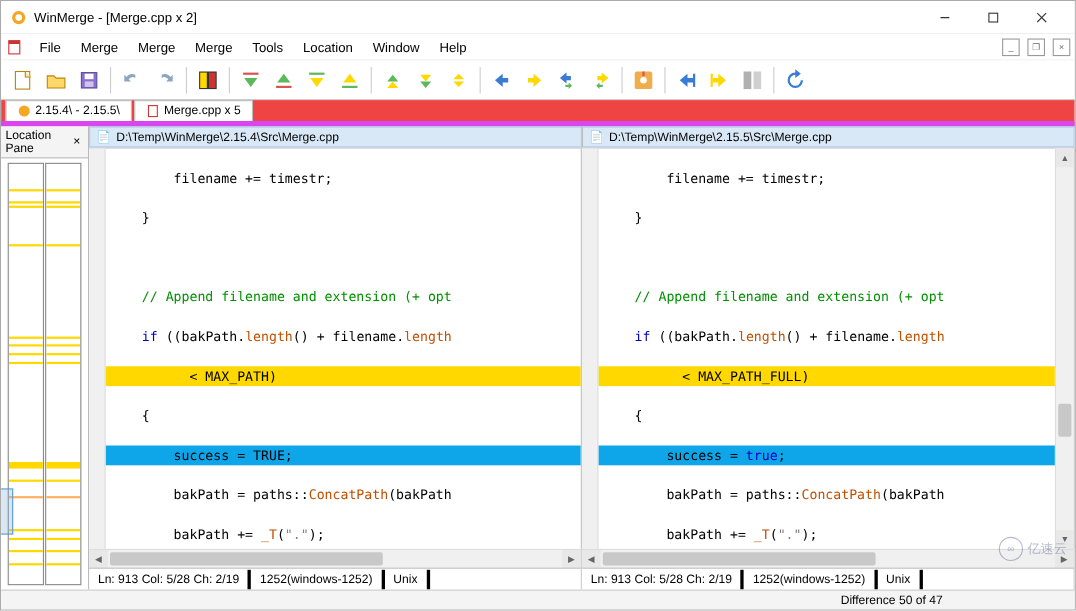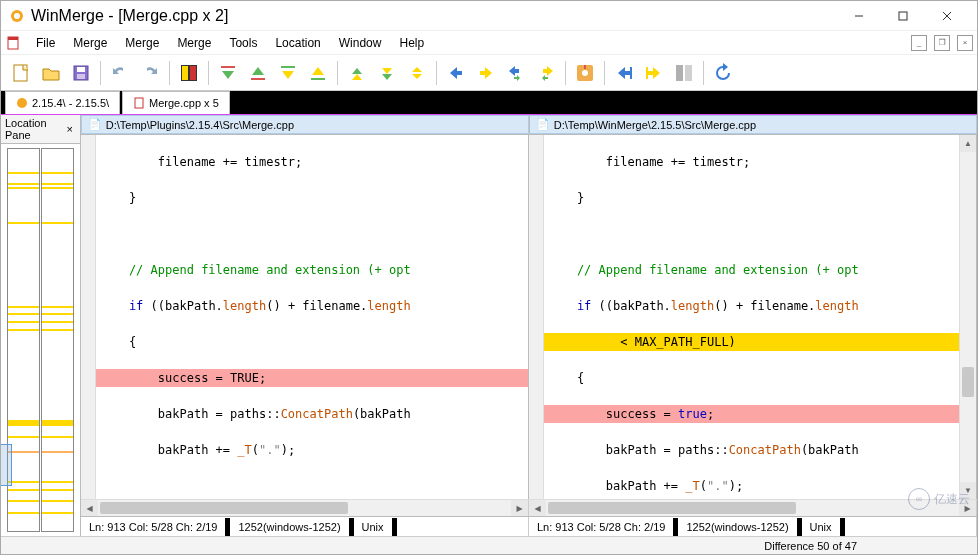--- a/index.html
+++ b/index.html
@@ -1,29 +1,29 @@
 <!DOCTYPE html>
 <html><head>
 <meta charset="utf-8">
 <style>
 *{box-sizing:border-box;margin:0;padding:0}
 body{font:12px "Segoe UI",Tahoma,sans-serif;background:#fff;width:978px;height:555px;overflow:hidden;display:flex;flex-direction:column;border:1px solid #aaa}
 .titlebar{height:30px;display:flex;align-items:center;padding:0 8px;background:#fff;border-bottom:1px solid #eee}
 .titlebar .ico{width:16px;height:16px;margin-right:6px}
-.titlebar .title{flex:1;font-size:16px}
+.titlebar .title{flex:1;font-size:12px}
 .titlebar .wbtn{width:44px;height:28px;display:flex;align-items:center;justify-content:center;color:#333}
 .menubar{height:24px;display:flex;align-items:center;padding:0 4px;background:#fff;border-bottom:1px solid #eee;gap:4px}
 .menubar .mico{width:16px;height:16px;margin-right:4px}
 .menubar .mitem{padding:3px 7px;cursor:pointer}
 .menubar .spacer{flex:1}
 .menubar .sysbtn{width:16px;height:16px;border:1px solid #999;margin-left:3px;font-size:8px;display:flex;align-items:center;justify-content:center;color:#666}
 .toolbar{height:36px;display:flex;align-items:center;padding:2px 6px;gap:2px;background:#fff;border-bottom:1px solid #ccc}
 .toolbar .tbtn{width:28px;height:28px;display:flex;align-items:center;justify-content:center;border:1px solid transparent;border-radius:2px}
 .toolbar .sep{width:1px;height:24px;background:#ccc;margin:0 3px}
-.tabs{height:24px;display:flex;padding:0 4px;background:#000000;border-bottom:1px solid #d946ef}
+.tabs{height:24px;display:flex;padding:0 4px;background:#ef4444;border-bottom:5px solid #d946ef}
 .tab{padding:3px 10px;border:1px solid #bbb;border-bottom:none;background:#fff;display:flex;align-items:center;gap:4px;margin-right:2px;font-size:11px}
 .tab .tico{width:12px;height:12px}
 .workspace{flex:1;display:flex;min-height:0}
 .locpane{width:80px;border-right:1px solid #bbb;display:flex;flex-direction:column;background:#fff}
 .locpane .hd{font-size:11px;padding:2px 4px;border-bottom:1px solid #bbb;display:flex;justify-content:space-between;align-items:center;background:#f4f4f4}
 .locpane .hd .x{cursor:pointer;padding:0 3px}
 .locstrip{flex:1;padding:4px 6px;display:flex;gap:1px}
 .col{flex:1;background:#fff;border:1px solid #888;position:relative;overflow:hidden}
 .mark{position:absolute;left:0;right:0;height:2px}
 .hl-y{background:#ffd800}
@@ -32,32 +32,32 @@
 .panes{flex:1;display:flex;flex-direction:column;min-width:0}
 .filehdr{height:20px;display:flex;border-bottom:1px solid #bbb}
 .filehdr .half{flex:1;background:#d9e8f6;border:1px solid #aecce8;padding:2px 6px;font-size:11px;display:flex;align-items:center;gap:4px;overflow:hidden;white-space:nowrap}
 .filehdr .half+.half{border-left:1px solid #bbb}
 .code{flex:1;display:flex;min-height:0}
 .pane{flex:1;display:flex;min-width:0;border-right:1px solid #bbb}
 .gut{width:15px;background:#f0f0f0;border-right:1px solid #ddd}
 .lines{flex:1;overflow:hidden;font:12px/18px Consolas,monospace;white-space:pre;position:relative}
 .ln{height:18px;padding-left:4px}
 .bg-y{background:#ffd800}
-.bg-r{background:#fca5a5}
+.bg-r{background:#0ea5e9}
 .c-kw{color:#0000c0}
 .c-com{color:#009000}
 .c-fn{color:#c05000}
 .c-str{color:#808080}
 .scroll{width:17px;background:#f0f0f0;border-left:1px solid #ddd;display:flex;flex-direction:column}
 .scroll .arr{height:17px;background:#e8e8e8;display:flex;align-items:center;justify-content:center;font-size:8px;color:#666}
 .scroll .thumb{flex:1;position:relative}
 .scroll .thumb::after{content:"";position:absolute;left:2px;right:2px;top:65%;height:30px;background:#c8c8c8;border-radius:2px}
 .status{height:20px;display:flex;border-top:1px solid #bbb}
 .status .half{flex:1;display:flex;align-items:center;font-size:11px;border-right:1px solid #ccc}
-.status .cell{padding:3px 8px;border-right:5px solid #000000}
+.status .cell{padding:3px 8px;border-right:3px solid #000000}
 .status2{height:18px;display:flex;align-items:center;justify-content:center;font-size:11px;border-top:1px solid #ccc;background:#f4f4f4}
 .hscroll{height:17px;display:flex;background:#f0f0f0;border-top:1px solid #ddd}
 .hscroll .half{flex:1;display:flex;border-right:1px solid #ccc}
 .hscroll .arr{width:17px;background:#e8e8e8;display:flex;align-items:center;justify-content:center;font-size:8px;color:#666}
 .hscroll .track{flex:1;position:relative}
 .hscroll .track::after{content:"";position:absolute;top:2px;bottom:2px;left:2px;width:60%;background:#c8c8c8;border-radius:2px}
 .watermark{position:absolute;right:8px;bottom:45px;opacity:.35;font-size:12px;color:#347;display:flex;align-items:center;gap:4px;pointer-events:none}
 .watermark .circ{width:22px;height:22px;border:1.5px solid #347;border-radius:50%;display:flex;align-items:center;justify-content:center;font-size:9px}
 svg{display:block}
 </style>
@@ -313,37 +313,38 @@
         <div class="mark hl-y" style="top:92%"></div>
           <div class="mark hl-y" style="top:95%"></div>
       </div>
     </div>
   </div>
 
   <div class="panes">
     <div class="filehdr">
       <div class="half">
           <span>📄</span>
-          <span>D:\Temp\Plugins\2.15.4\Src\Merge.cpp</span>
+          <span>D:\Temp\WinMerge\2.15.4\Src\Merge.cpp</span>
         </div>
       <div class="half">
           <span>📄</span>
           <span>D:\Temp\WinMerge\2.15.5\Src\Merge.cpp</span>
         </div>
     </div>
     <div class="code">
 
       <div class="pane">
         <div class="gut"></div>
         <div class="lines">
 <div class="ln"><span>        filename += timestr;</span></div>
 <div class="ln"><span>    }</span></div>
 <div class="ln"></div>
 <div class="ln"><span class="c-com">    // Append filename and extension (+ opt</span></div>
 <div class="ln"><span class="c-kw">    if</span><span> ((bakPath.</span><span class="c-fn">length</span><span>() + filename.</span><span class="c-fn">length</span></div>
+<div class="ln bg-y"><span>          &lt; MAX_PATH)</span></div>
 <div class="ln"><span>    {</span></div>
 <div class="ln bg-r"><span>        success = </span><span>TRUE</span><span>;</span></div>
 <div class="ln"><span>        bakPath = paths::</span><span class="c-fn">ConcatPath</span><span>(bakPath</span></div>
 <div class="ln"><span>        bakPath += </span><span class="c-fn">_T</span><span>(</span><span class="c-str">"."</span><span>);</span></div>
 
 
 
 
 
 

